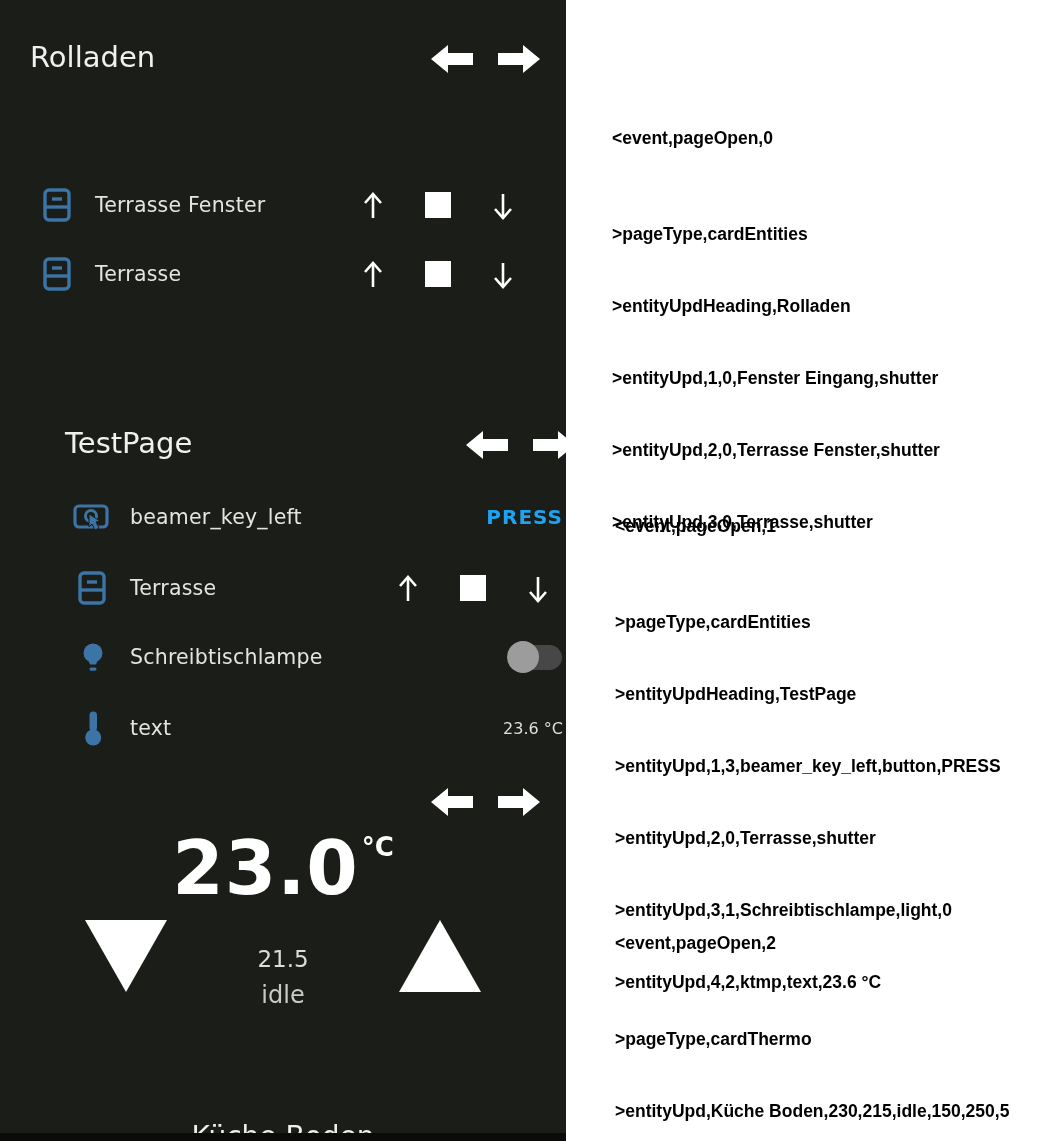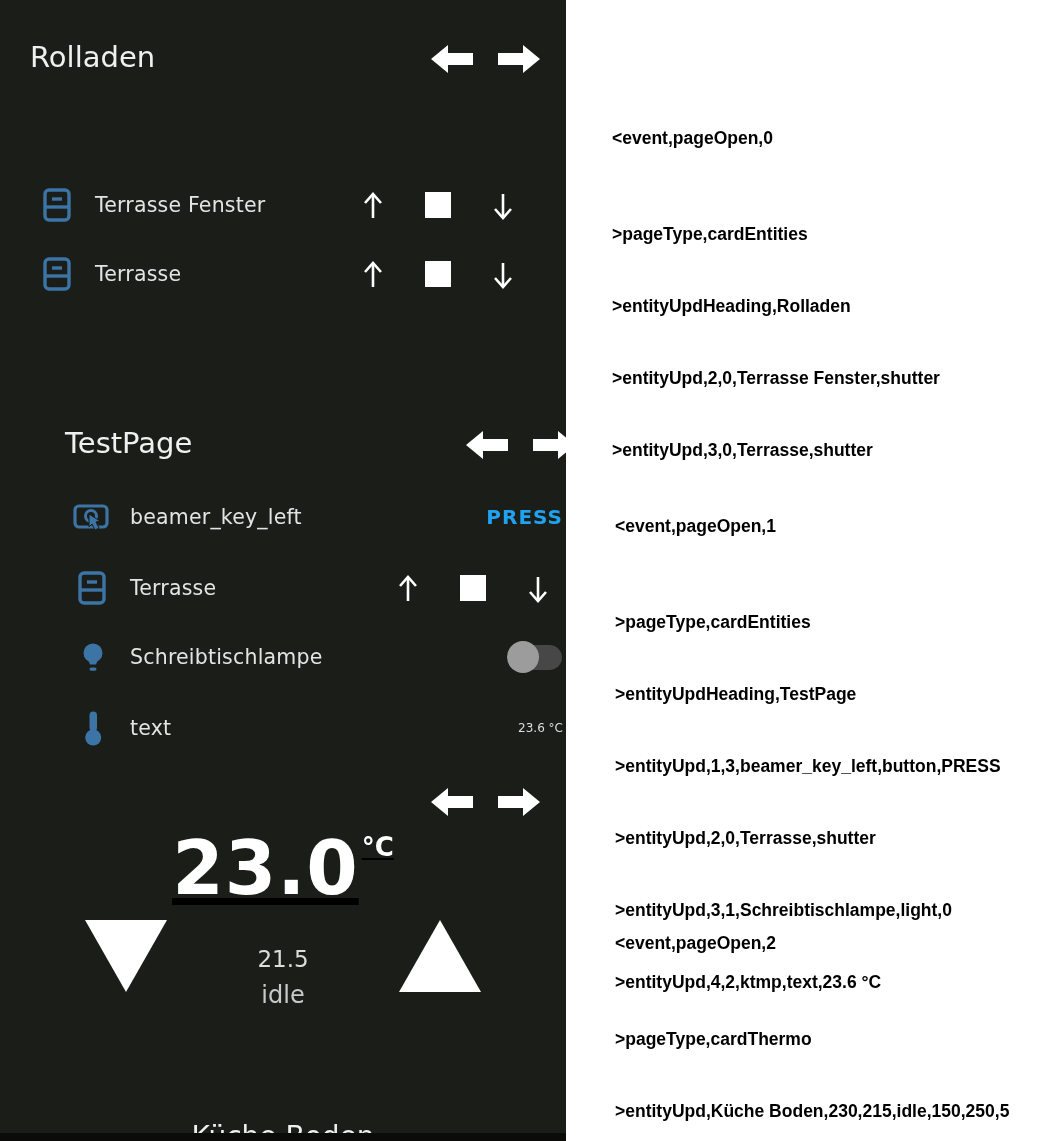--- a/index.html
+++ b/index.html
@@ -23,29 +23,29 @@
 
   .ctl { position:absolute; top:0; width:40px; height:44px; display:flex; align-items:center; justify-content:center; cursor:pointer; }
   .ctl-up   { left:353px; }
   .ctl-stop { left:418px; }
   .ctl-down { left:483px; }
   .stop-square { width:26px; height:26px; background:#ffffff; }
 
   .press-label { position:absolute; right:38px; top:50%; transform:translateY(-50%);
                  font-size:20px; font-weight:600; letter-spacing:1px; color:#1fa2ef; cursor:pointer; }
   .value-label { position:absolute; right:38px; top:50%; transform:translateY(-50%);
-                 font-size:12px; color:#dedede; white-space:nowrap; }
+                 font-size:16px; color:#dedede; white-space:nowrap; }
 
   .toggle { position:absolute; right:39px; top:50%; transform:translateY(-50%);
             width:55px; height:32px; cursor:pointer; }
   .toggle-track { position:absolute; left:10px; top:4px; width:45px; height:25px; border-radius:13px; background:#474747; }
   .toggle-knob  { position:absolute; left:0; top:0; width:32px; height:32px; border-radius:50%; background:#9c9c9c; }
 
   
-  .thermo-temp-wrap { position:absolute; left:0; width:566px; display:flex; justify-content:center; align-items:flex-start;text-decoration:underline; }
+  .thermo-temp-wrap { position:absolute; left:0; width:566px; display:flex; justify-content:center; align-items:flex-start; }
   .thermo-temp { font-size:74px; font-weight:bold; color:#ffffff; line-height:80px; letter-spacing:1px; }
   .thermo-unit { font-size:26px; font-weight:bold; color:#ffffff; margin-top:4px; margin-left:3px; }
   .thermo-btn { position:absolute; width:82px; height:72px; cursor:pointer; }
   .thermo-center-text { position:absolute; left:0; width:566px; text-align:center; }
   .thermo-target { font-size:23px; color:#dcdcdc; }
   .thermo-state  { font-size:24px; color:#c9c9c9; }
   .thermo-title  { font-size:28px; color:#efefef; }
 
   
   .proto-block { position:absolute; font-family:"Liberation Sans", sans-serif;
@@ -258,20 +258,21 @@
       <div class="thermo-center-text thermo-title" style="top:306px;margin-top:42px;">Küche Boden</div>
     </section>
 
     <div class="panel-bottom-strip"></div>
   </div>
 
   <div class="proto-block" style="left:612px;top:78px;">
     <div class="proto-event">&lt;event,pageOpen,0</div>
     <div>&gt;pageType,cardEntities</div>
     <div>&gt;entityUpdHeading,Rolladen</div>
+    <div>&gt;entityUpd,1,0,Fenster Eingang,shutter</div>
     <div>&gt;entityUpd,2,0,Terrasse Fenster,shutter</div>
     <div>&gt;entityUpd,3,0,Terrasse,shutter</div>
   </div>
 
   <div class="proto-block" style="left:615px;top:466px;">
     <div class="proto-event">&lt;event,pageOpen,1</div>
     <div>&gt;pageType,cardEntities</div>
     <div>&gt;entityUpdHeading,TestPage</div>
     <div>&gt;entityUpd,1,3,beamer_key_left,button,PRESS</div>
     <div>&gt;entityUpd,2,0,Terrasse,shutter</div>

